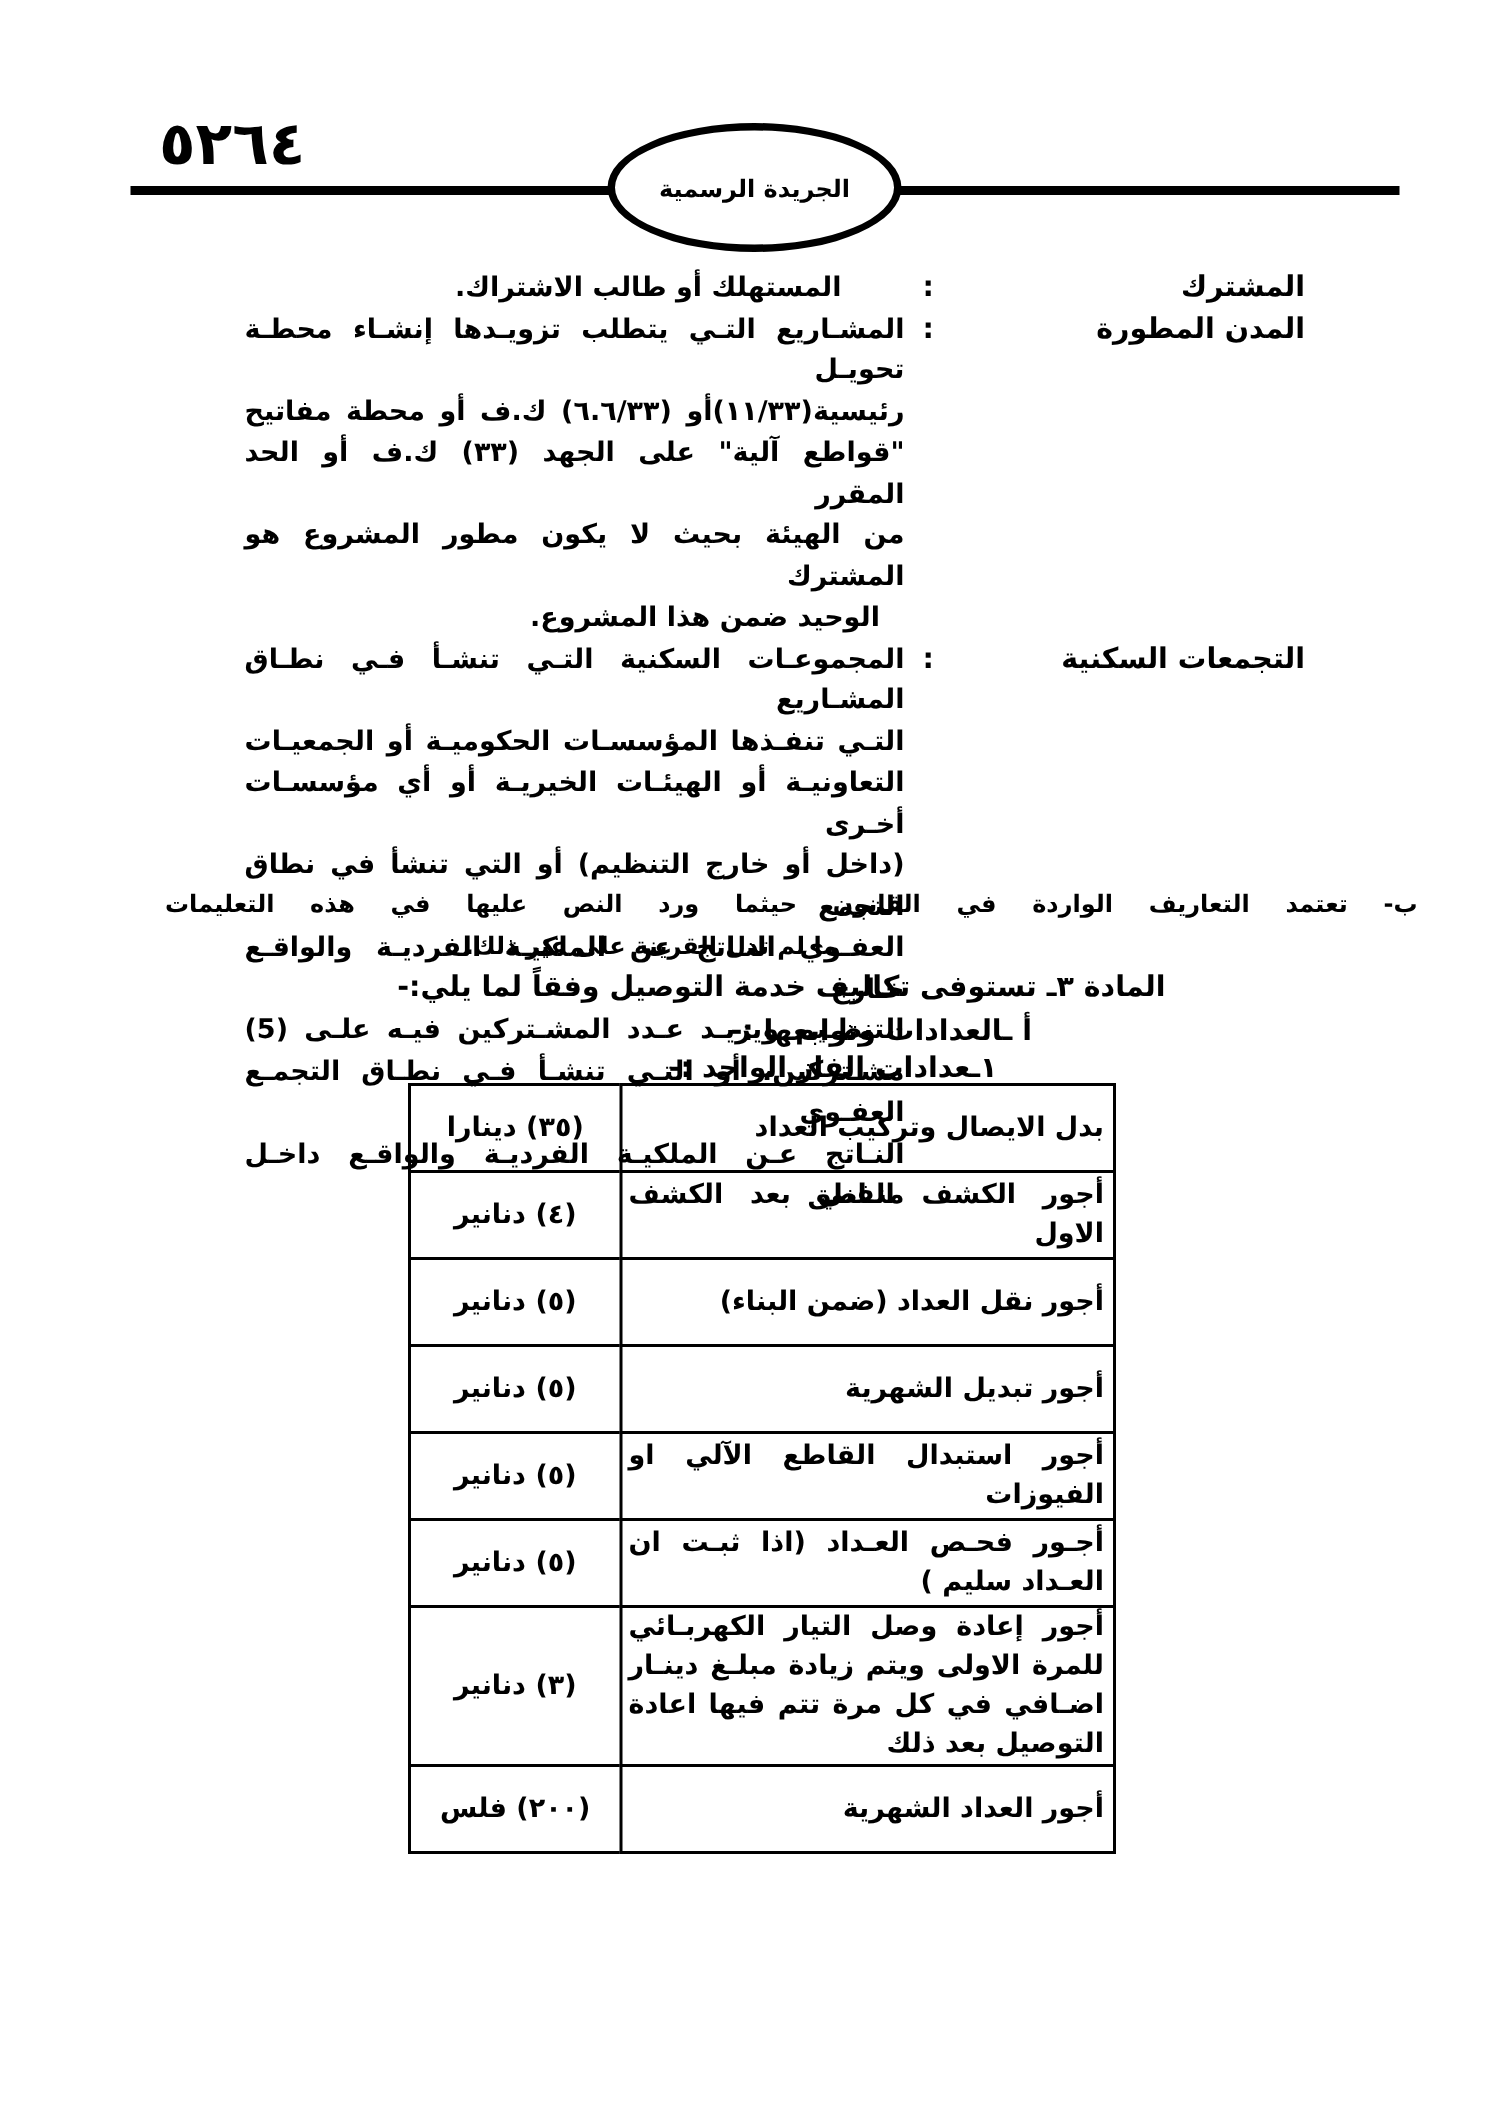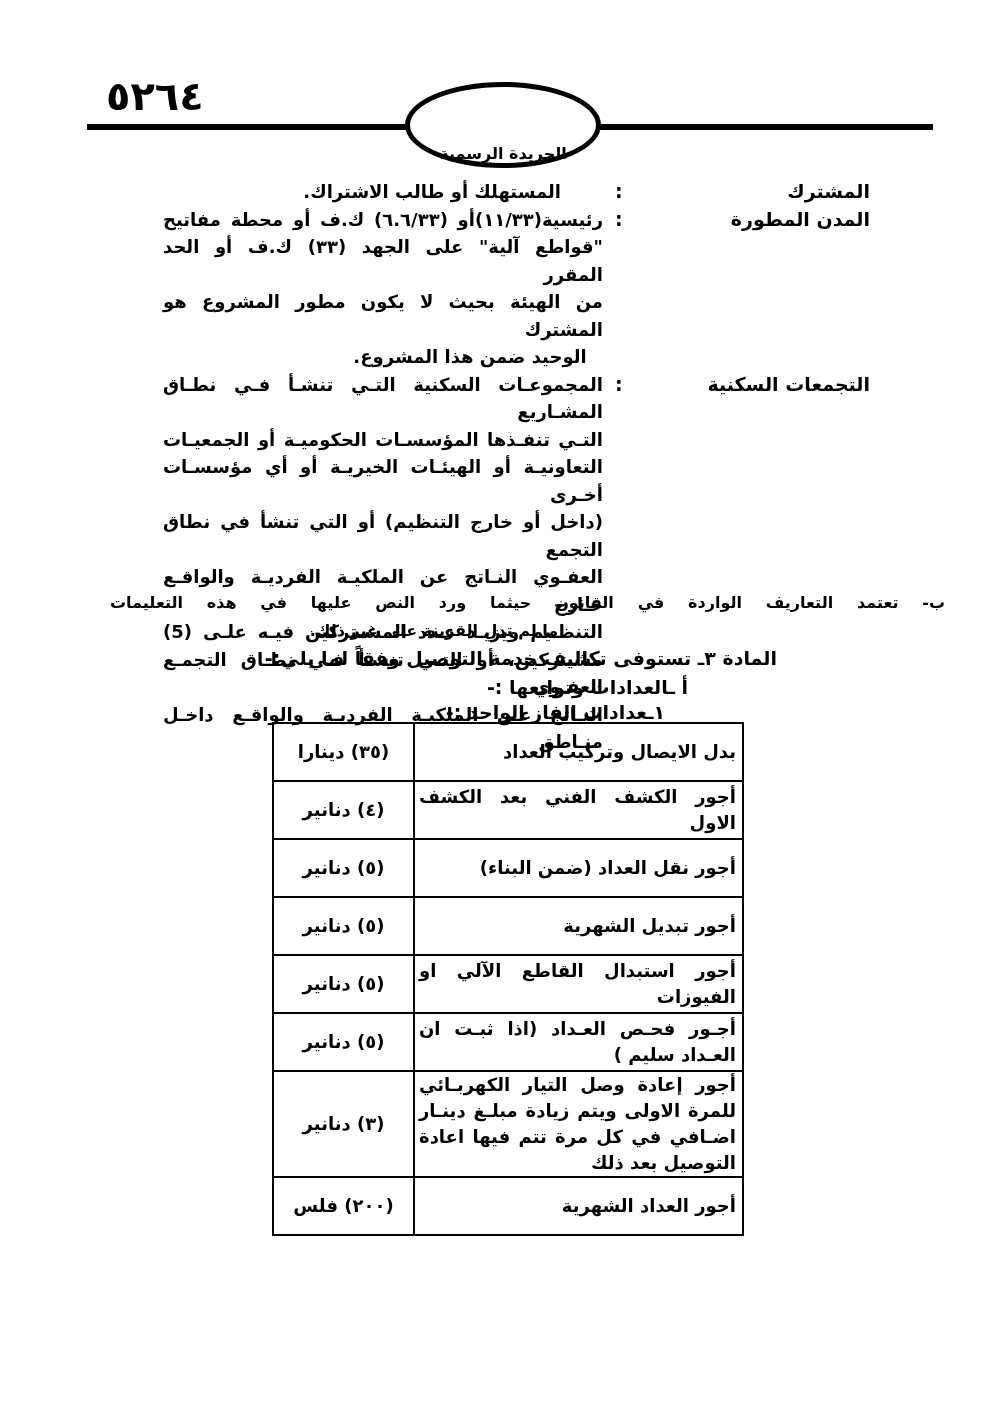--- a/index.html
+++ b/index.html
@@ -17,21 +17,21 @@
   }
   .header-rule {
     position:absolute; left:87px; top:124px;
     width:846px; height:6px; background:#000;
   }
   .gazette-seal {
     position:absolute; left:405px; top:82px;
     width:196px; height:86px;
     border:5px solid #000; border-radius:50%;
     background:#fff; z-index:2;
-    display:flex; align-items:flex-end; justify-content:center;
+    display:flex; align-items:center; justify-content:center;
   }
   .gazette-title { font-size:16px; }
   
   .definitions {
     position:absolute; top:178px; right:130px; width:707px;
     direction:rtl; font-size:18px; line-height:27.5px;
   }
   .def-row { display:flex; flex-direction:row; }
   .term-cell {
     width:255px; flex:0 0 255px;
@@ -95,20 +95,21 @@
       <div class="ln sh">المستهلك أو طالب الاشتراك.</div>
     </div>
   </div>
 
   <div class="def-row">
     <div class="term-cell">
       <span>المدن المطورة</span>
       <span>:</span>
     </div>
     <div class="def-cell">
+      <div class="ln j">المشـاريع التـي يتطلب تزويـدها إنشـاء محطـة تحويـل</div>
       <div class="ln j">رئيسية(١١/٣٣)أو (٦.٦/٣٣) ك.ف أو محطة مفاتيح</div>
       <div class="ln j">"قواطع آلية" على الجهد (٣٣) ك.ف أو الحد المقرر</div>
       <div class="ln j">من الهيئة بحيث لا يكون مطور المشروع هو المشترك</div>
       <div class="ln c">الوحيد ضمن هذا المشروع.</div>
     </div>
   </div>
 
   <div class="def-row">
     <div class="term-cell">
       <span>التجمعات السكنية</span>

